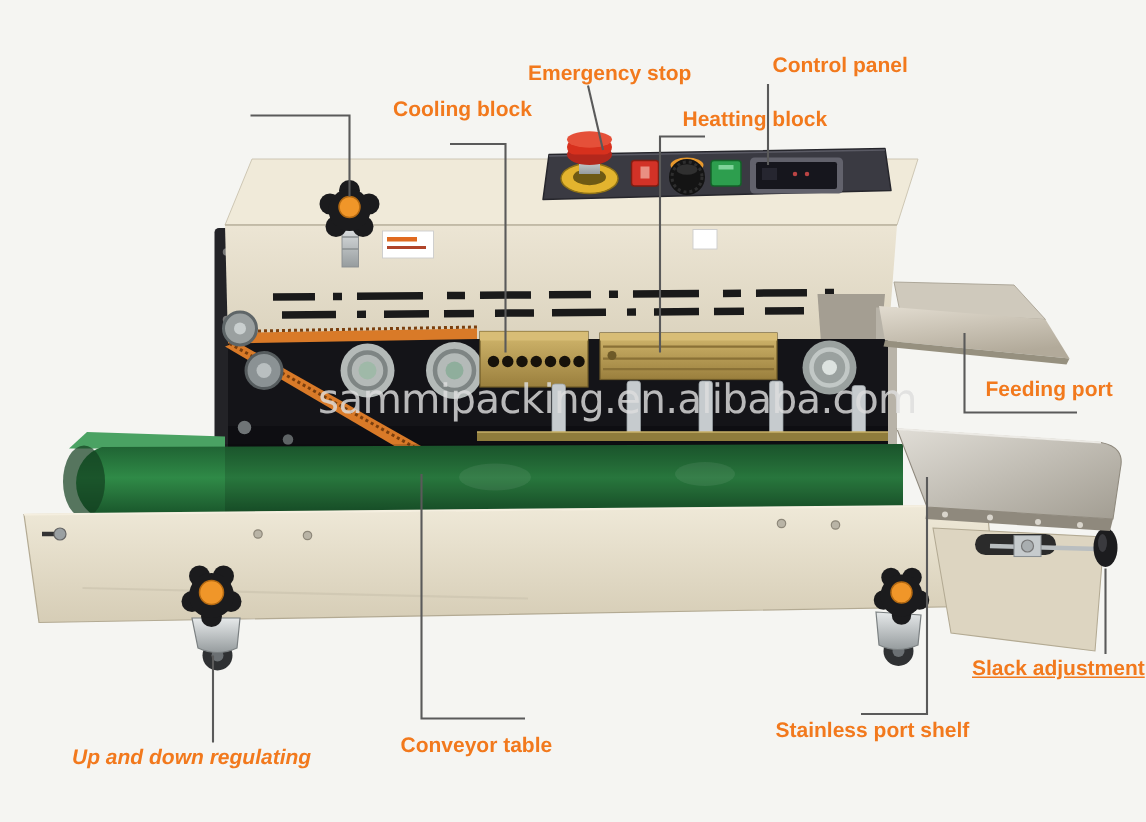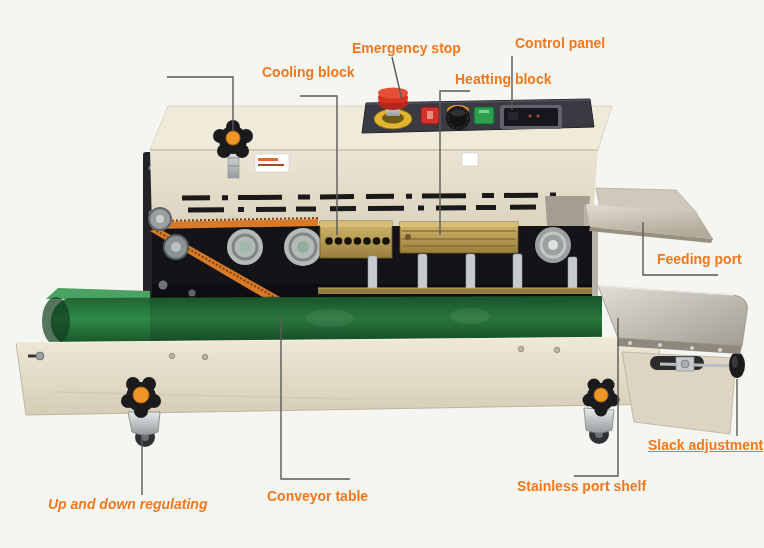--- a/index.html
+++ b/index.html
@@ -305,20 +305,21 @@
       <path class="ptr" d="M 470,91 L 440,91 L 440,235"></path>
       <path class="ptr" d="M 512,56 L 512,110"></path>
       <path class="ptr" d="M 643,222 L 643,275 L 718,275"></path>
       <path class="ptr" d="M 737,379 L 737,436"></path>
       <path class="ptr" d="M 618,318 L 618,476 L 574,476"></path>
       <path class="ptr" d="M 281,316 L 281,479 L 350,479"></path>
       <path class="ptr" d="M 142,437 L 142,495"></path>
     </g>
   </svg>
 
+  <div class="watermark">sammipacking.en.alibaba.com</div>
 
   <div class="callout c-cooling">Cooling block</div>
   <div class="callout c-estop">Emergency stop</div>
   <div class="callout c-heating">Heatting block</div>
   <div class="callout c-control">Control panel</div>
   <div class="callout c-feeding">Feeding port</div>
   <div class="callout c-slack">Slack adjustment</div>
   <div class="callout c-shelf">Stainless port shelf</div>
   <div class="callout c-conveyor">Conveyor table</div>
   <div class="callout c-updown">Up and down regulating</div>

